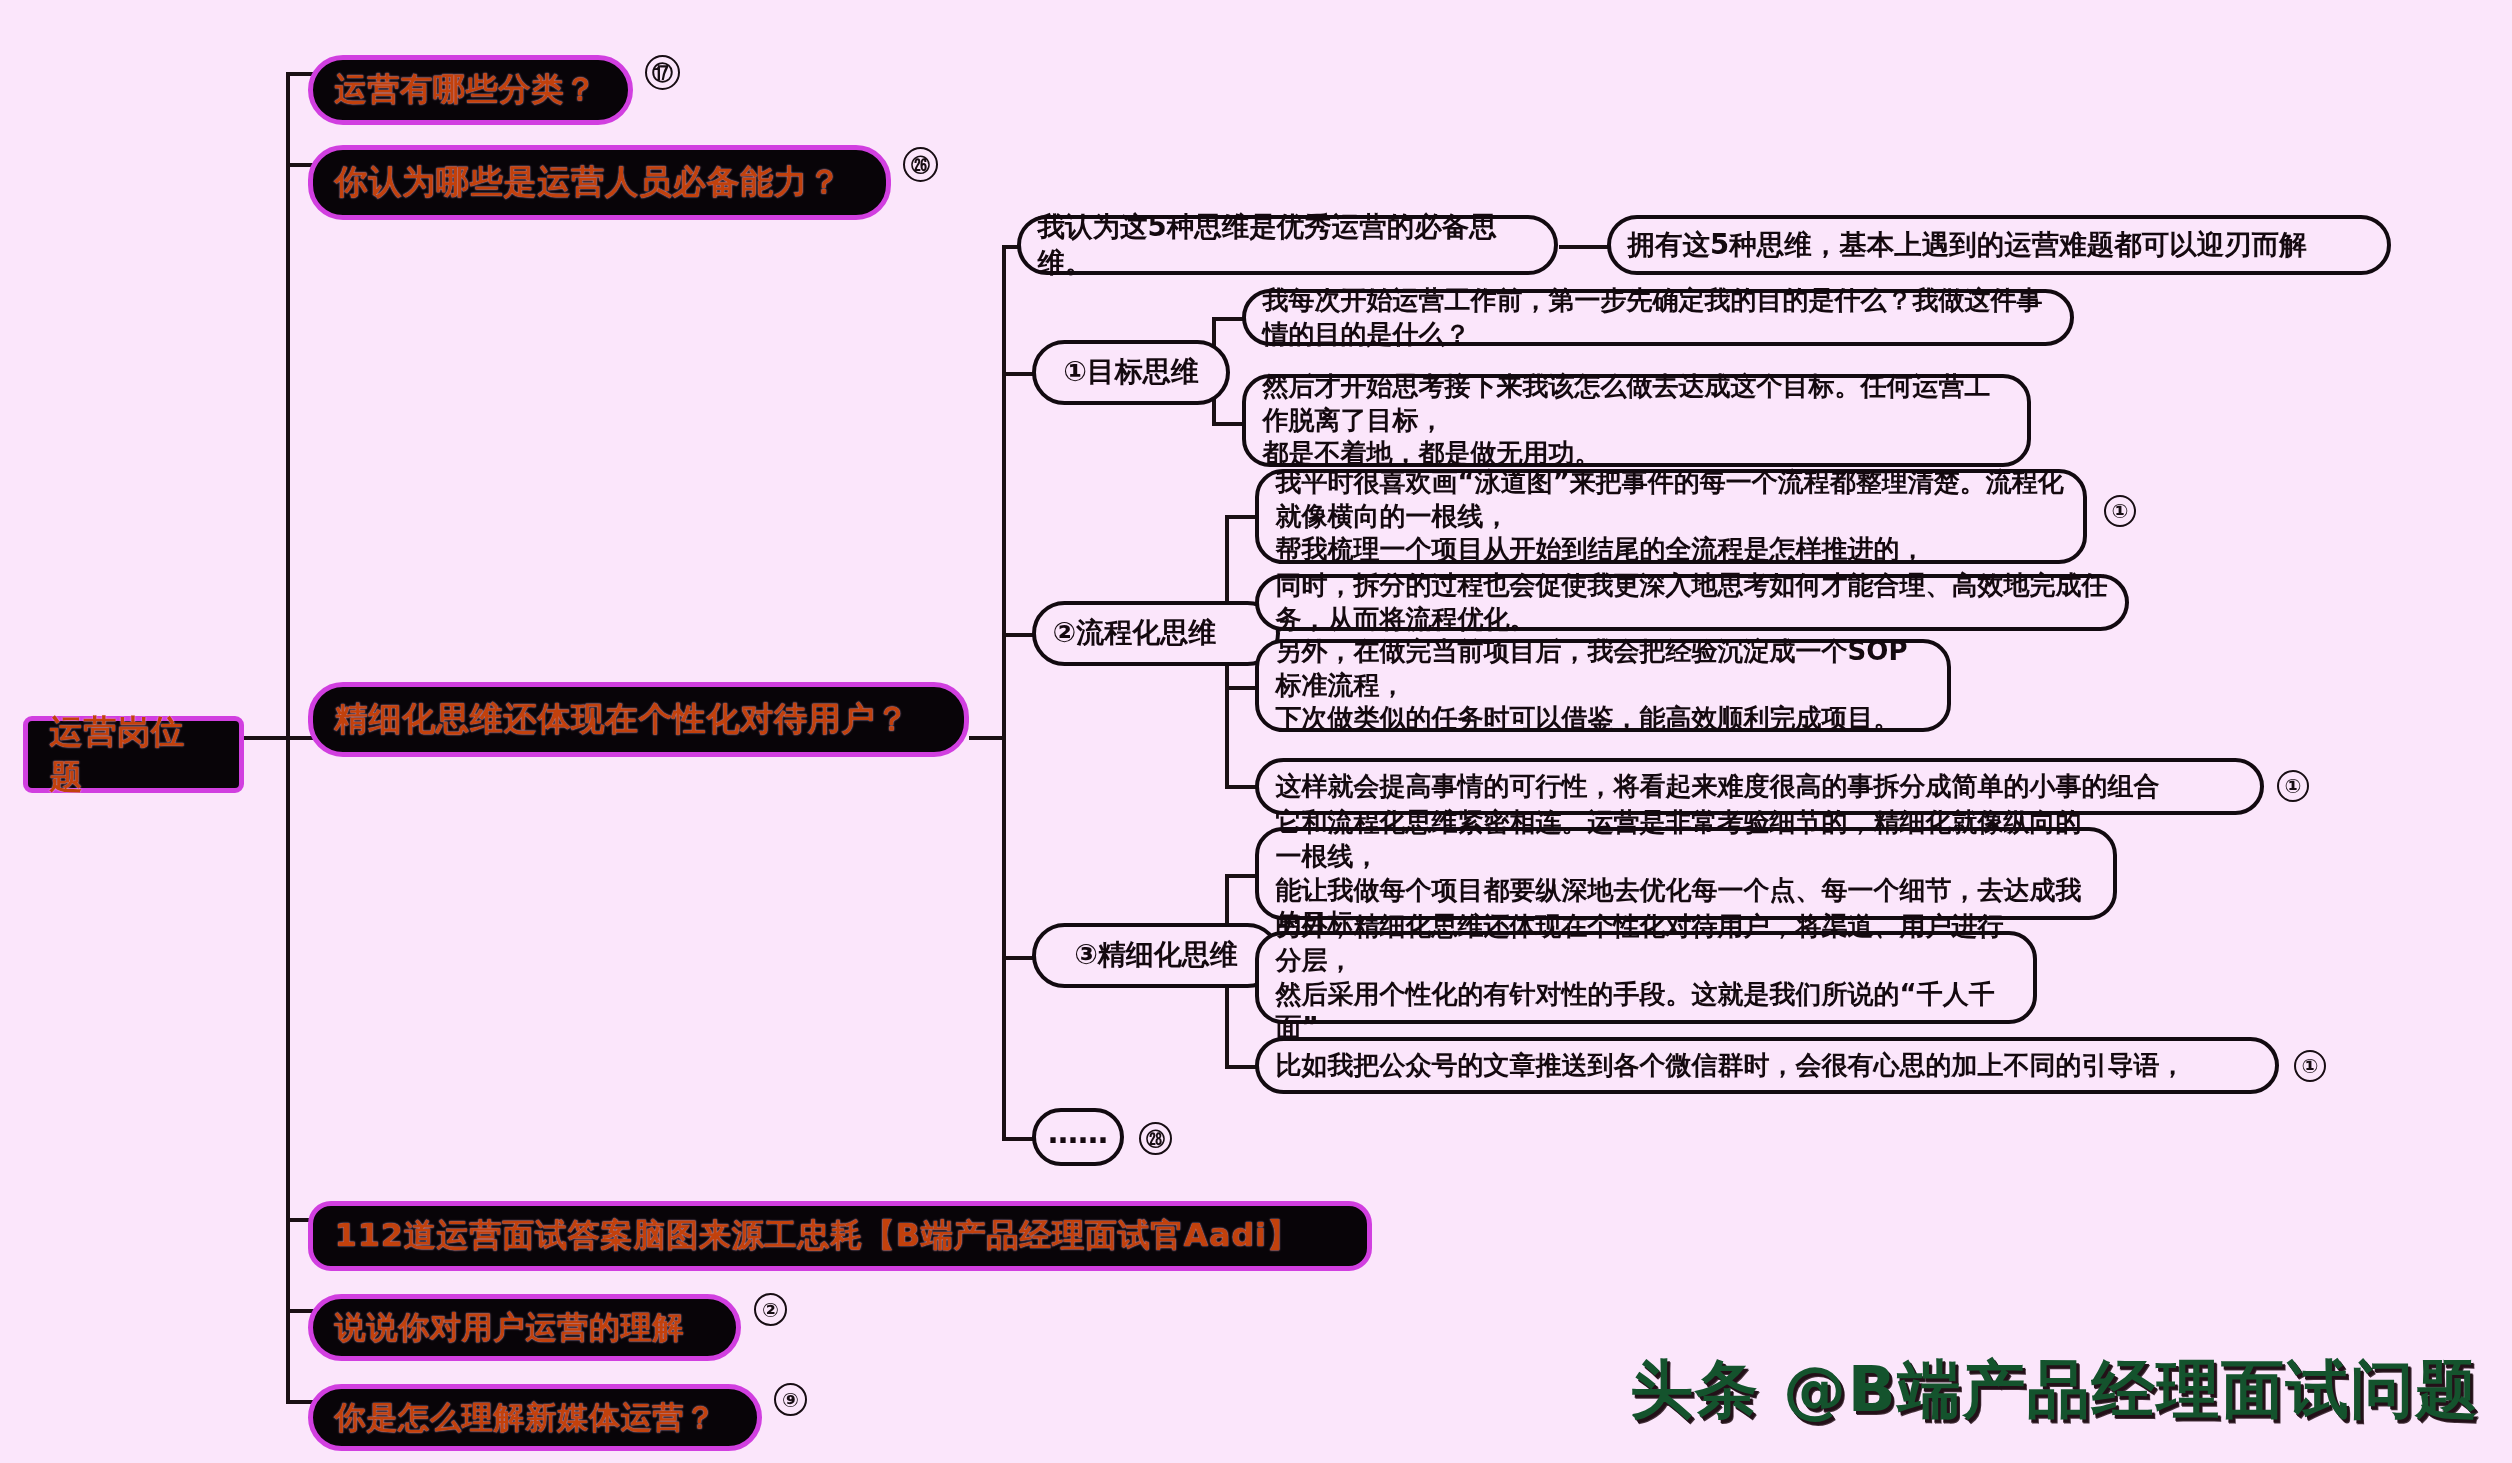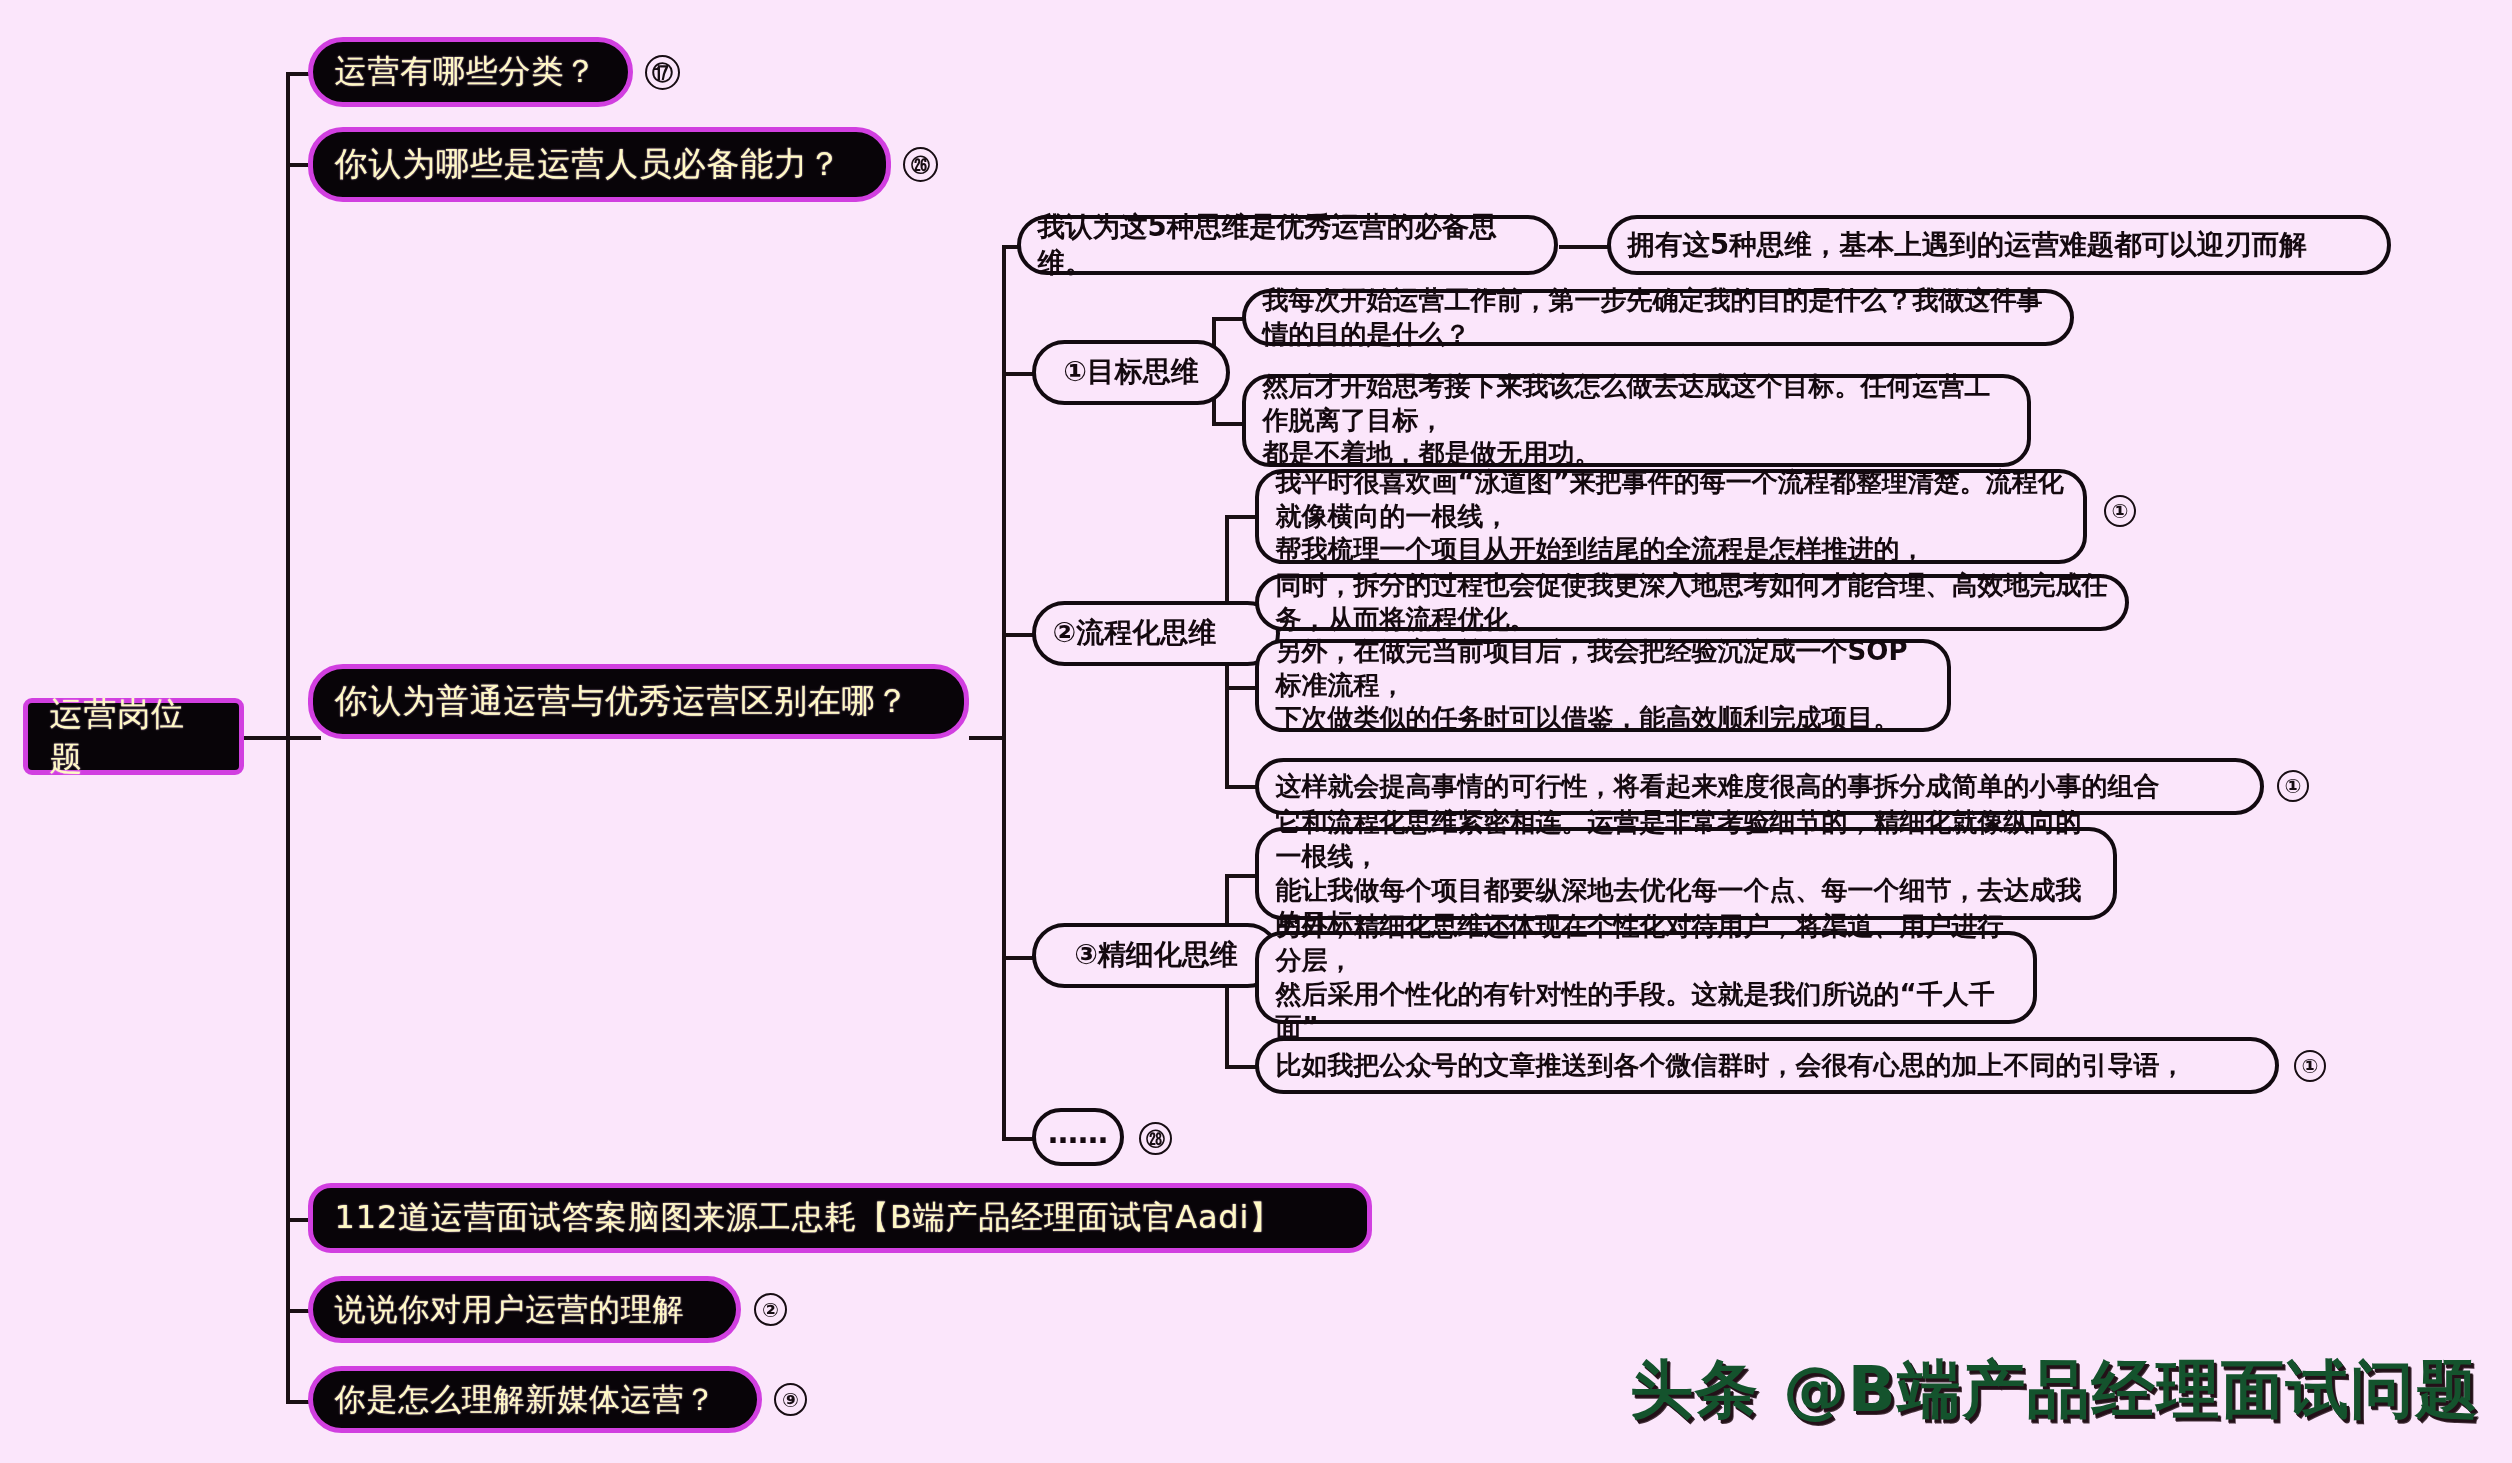--- a/index.html
+++ b/index.html
@@ -18,25 +18,26 @@
   .lnv{width:4.2px;}
 
   
   .node{position:absolute;box-sizing:border-box;display:flex;align-items:center;}
 
   
   .q-node{
     background:#080408;
     border:5.8px solid #d13fe0;
     border-radius:35px;
-    color:#fef9c3;
-    font-weight:normal;
+    color:#c2410c;
+    font-weight:bold;
     padding:0 21.6px;
     letter-spacing:0.8px;
     text-shadow:0 0 1.7px #f7c9fa;
+    margin-top:18px;
   }
   .q-node.square{border-radius:9px;}
 
   
   .a-node{
     background:#fbe6fb;
     border:4.2px solid #120a10;
     border-radius:28px;
     color:#14090f;
     font-weight:bold;
@@ -129,21 +130,21 @@
   </div>
 
   <div class="node q-node" style="left:308px;top:127px;width:583px;height:75px;font-size:33px;text-align:right;">
     <span>你认为哪些是运营人员必备能力？</span>
   </div>
   <div class="badge" style="left:903px;top:147px;width:35px;height:35px;font-size:19px;">
     <span>㉖</span>
   </div>
 
   <div class="node q-node" style="left:308px;top:664px;width:661px;height:75px;font-size:33px;">
-    <span>你认为普通运营与优秀运营区别在哪？</span>
+    <span>精细化思维还体现在个性化对待用户？</span>
   </div>
 
   <div class="node q-node" style="left:308px;top:1183px;width:1064px;height:70px;font-size:32px;border-radius:23px;">
     <span>112道运营面试答案脑图来源工忠耗【B端产品经理面试官Aadi】</span>
   </div>
 
   <div class="node q-node" style="left:308px;top:1276px;width:433px;height:67px;font-size:31px;">
     <span>说说你对用户运营的理解</span>
   </div>
   <div class="badge" style="left:754px;top:1293px;width:33px;height:33px;font-size:20px;">

